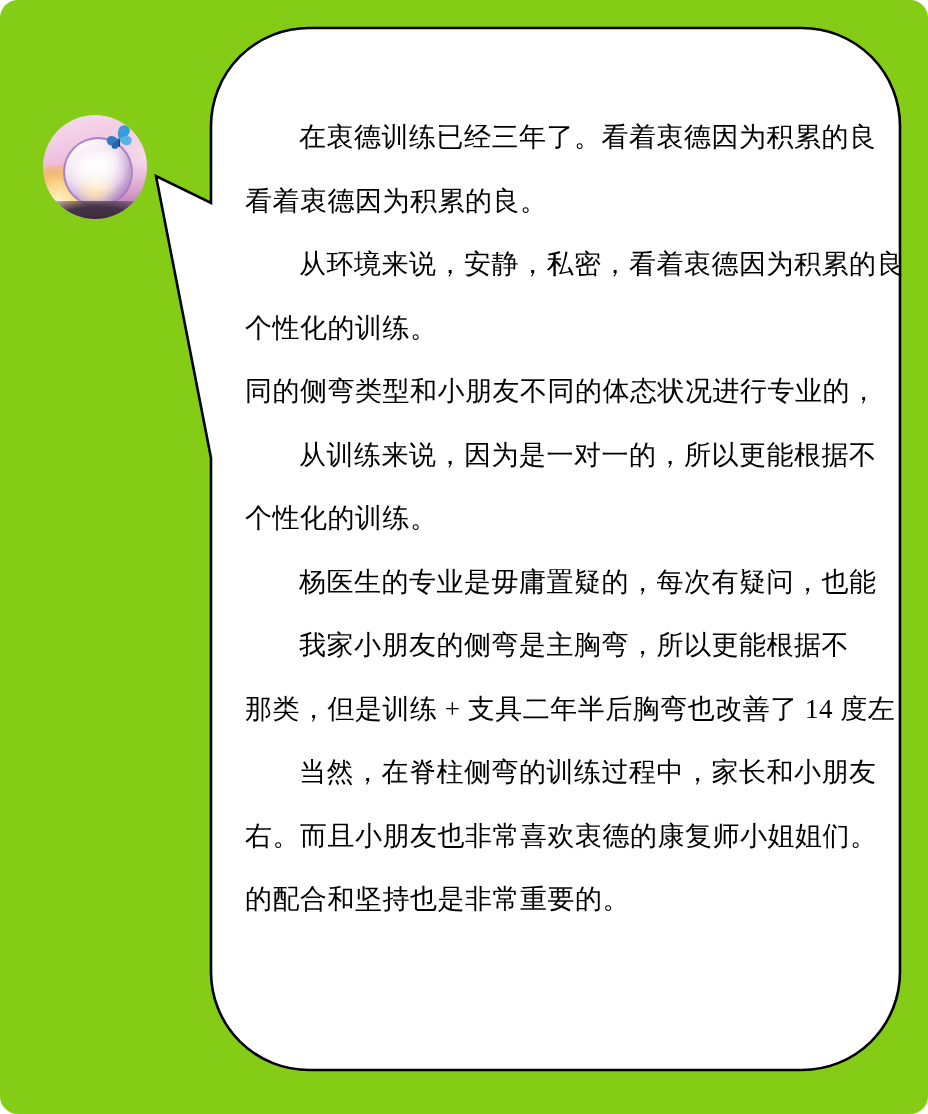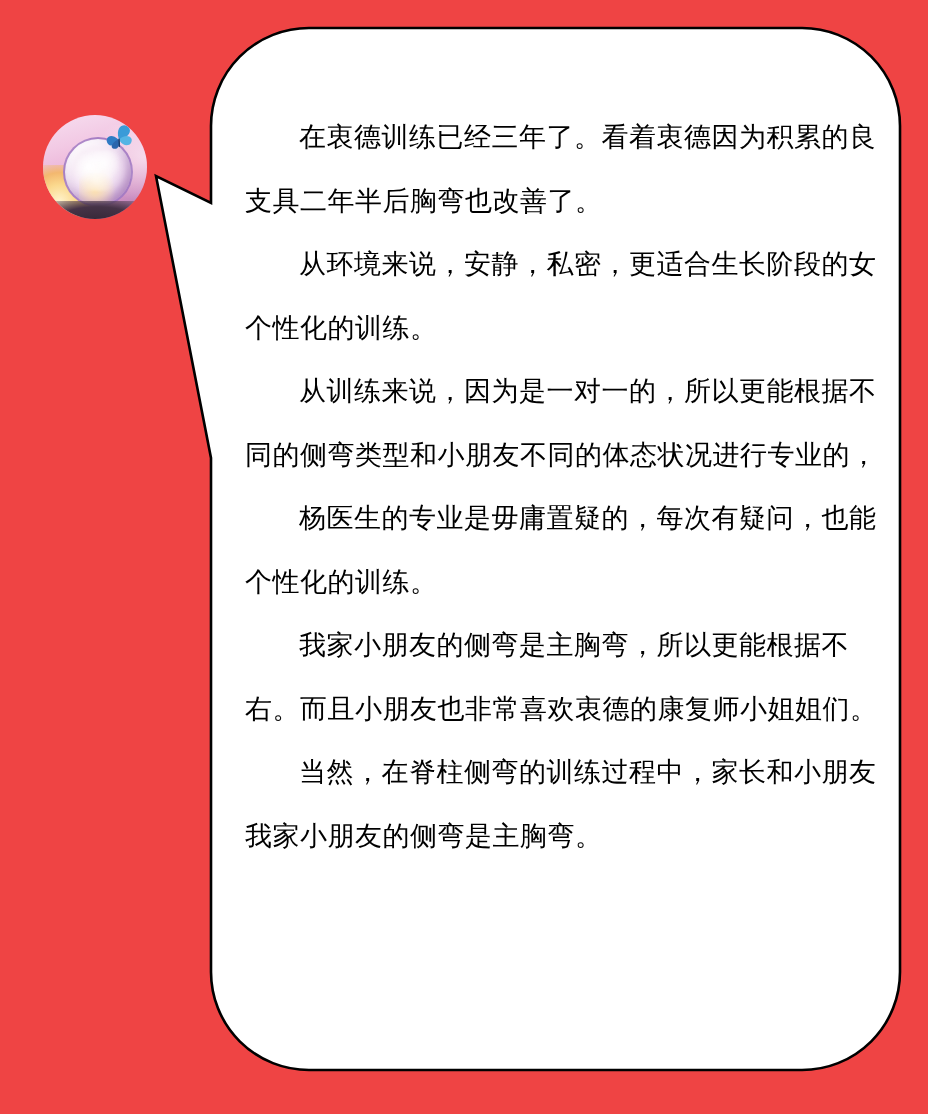--- a/index.html
+++ b/index.html
@@ -4,23 +4,24 @@
 <style>
   html, body {
     margin: 0;
     padding: 0;
     background: #ffffff;
   }
   .stage {
     position: relative;
     width: 928px;
     height: 1114px;
-    background: #ef4444;
+    background: #84cc16;
     overflow: hidden;
     font-family: Liberation Serif, serif;
+    border-radius: 18px;
   }
   
   .bubble-svg {
     position: absolute;
     left: 0;
     top: 0;
     width: 928px;
     height: 1114px;
   }
   
@@ -150,26 +151,27 @@
         <path d="M18 21 C 8 16, 4 24, 9 28 C 13 31, 18 27, 19 22 Z" fill="#2f7cc4"></path>
         <path d="M19 20 C 24 12, 32 14, 31 20 C 30 25, 23 25, 20 22 Z" fill="#55b4e4"></path>
         <path d="M19 21 C 22 26, 20 32, 15 31 C 12 30, 14 24, 18 21 Z" fill="#2a66ad"></path>
         <path d="M18.5 20.5 L 21 27" stroke="#1c3f6e" stroke-width="1.4" stroke-linecap="round" fill="none"></path>
       </g>
     </svg>
   </div>
 
   <div class="text-block" id="bubble-text">
       <div class="line indented">在衷德训练已经三年了。看着衷德因为积累的良</div>
-      <div class="line">支具二年半后胸弯也改善了。</div>
-      <div class="line indented">从环境来说，安静，私密，更适合生长阶段的女</div>
+      <div class="line">看着衷德因为积累的良。</div>
+      <div class="line indented">从环境来说，安静，私密，看着衷德因为积累的良</div>
       <div class="line">个性化的训练。</div>
+      <div class="line">同的侧弯类型和小朋友不同的体态状况进行专业的，</div>
       <div class="line indented">从训练来说，因为是一对一的，所以更能根据不</div>
-      <div class="line">同的侧弯类型和小朋友不同的体态状况进行专业的，</div>
+      <div class="line">个性化的训练。</div>
       <div class="line indented">杨医生的专业是毋庸置疑的，每次有疑问，也能</div>
-      <div class="line">个性化的训练。</div>
       <div class="line indented">我家小朋友的侧弯是主胸弯，所以更能根据不</div>
+      <div class="line">那类，但是训练 + 支具二年半后胸弯也改善了 14 度左</div>
+      <div class="line indented">当然，在脊柱侧弯的训练过程中，家长和小朋友</div>
       <div class="line">右。而且小朋友也非常喜欢衷德的康复师小姐姐们。</div>
-      <div class="line indented">当然，在脊柱侧弯的训练过程中，家长和小朋友</div>
-      <div class="line">我家小朋友的侧弯是主胸弯。</div>
+      <div class="line">的配合和坚持也是非常重要的。</div>
     </div>
 
 </div>
 
 </body></html>

